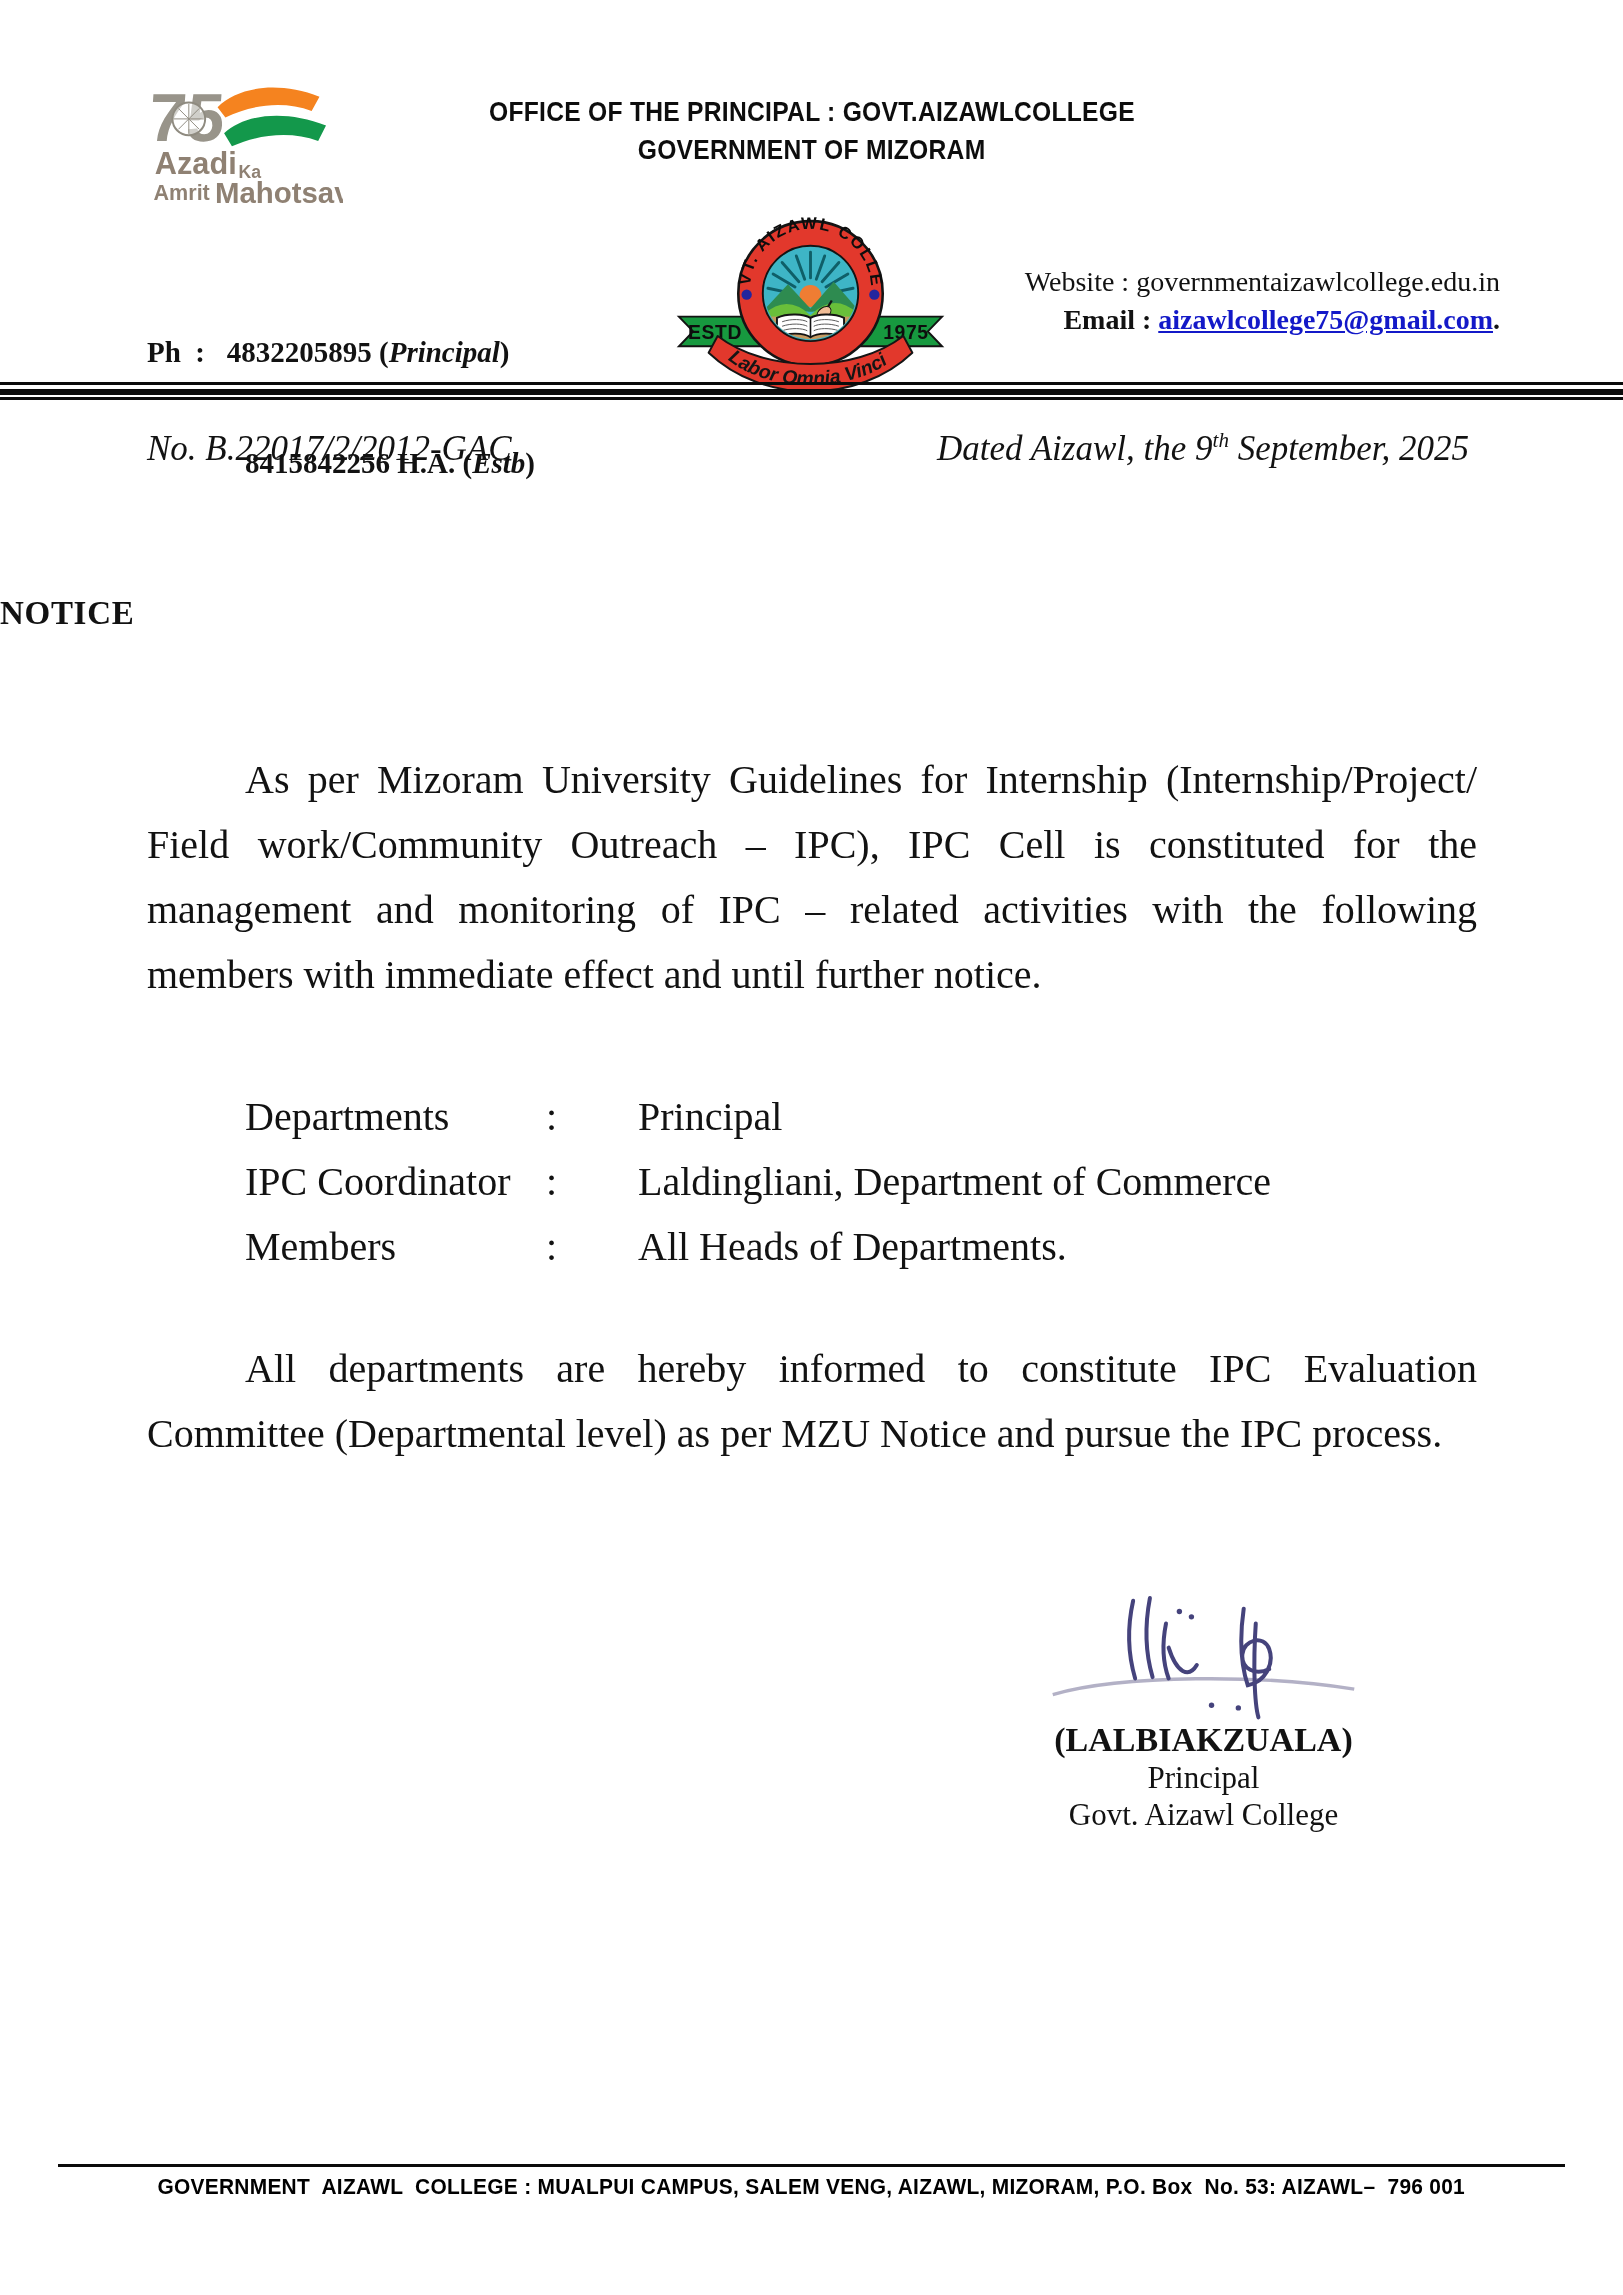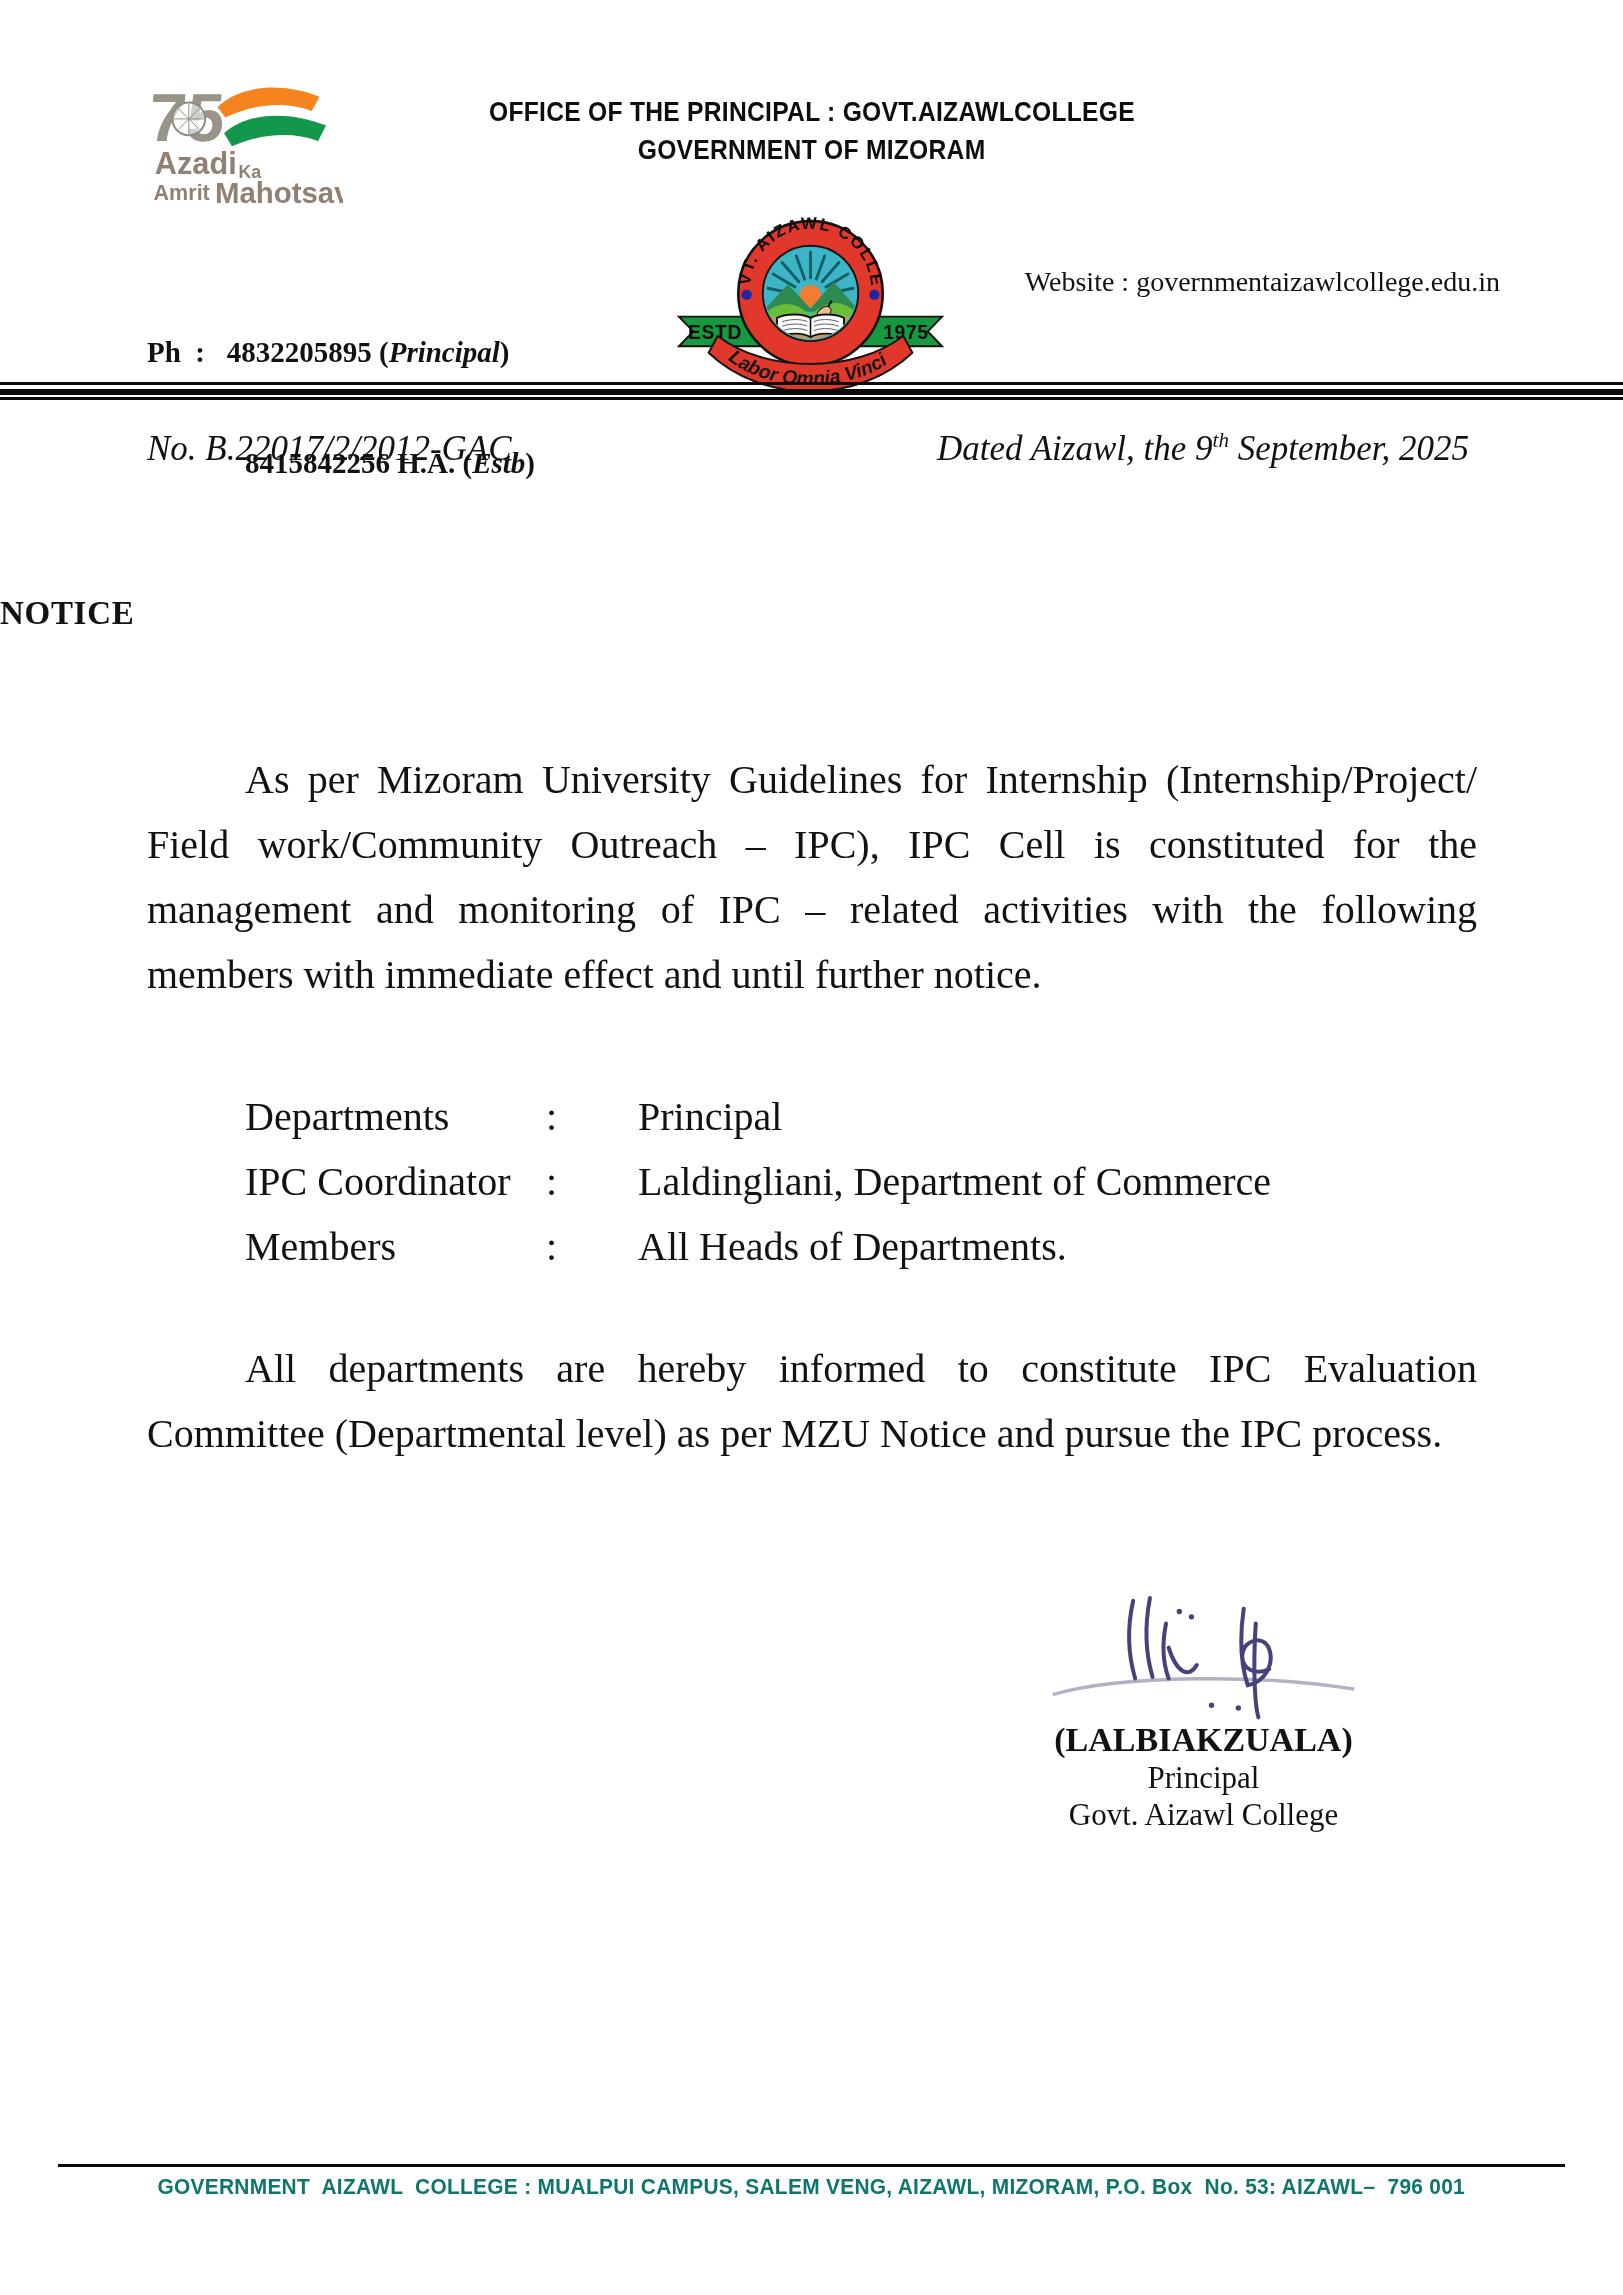--- a/index.html
+++ b/index.html
@@ -72,21 +72,21 @@
   
   .signature-area { position:absolute; left:968px; top:1586px; width:471px; text-align:center; }
   .sig-svg { display:block; margin:0 auto; width:353px; height:134px; }
   .sig-name { font-weight:bold; font-size:34px; line-height:39px; }
   .sig-title, .sig-org { font-size:31px; line-height:37px; }
 
   
   .footer-rule { position:absolute; left:58px; right:58px; top:2164px; height:3.3px; background:#0b0b0b; }
   .footer-text {
     position:absolute; left:0; right:0; top:2174px; text-align:center;
-    font-family:"Liberation Sans", sans-serif; font-weight:bold; font-size:22px; color:#0f766e;
+    font-family:"Liberation Sans", sans-serif; font-weight:bold; font-size:22px; color:#000000;
   }
   .footer-text .cond { transform:scaleX(0.95); }
 
   svg text { font-family:"Liberation Sans", sans-serif; }
 </style>
 </head>
 <body>
 
 <div class="page">
 
@@ -116,20 +116,21 @@
     <div><span class="cond">GOVERNMENT OF MIZORAM</span></div>
   </div>
 
   <div class="phone-block">
     <div><span>Ph  :   4832205895 (</span><span class="it">Principal</span><span>)</span></div>
     <div class="phone-line2"><span>8415842256 H.A. (</span><span class="it">Estb</span><span>)</span></div>
   </div>
 
   <div class="contact-block">
     <div class="website-line"><span>Website : </span><span>governmentaizawlcollege.edu.in</span></div>
+    <div class="email-line"><span>Email : </span><span class="email-link">aizawlcollege75@gmail.com</span><span>.</span></div>
   </div>
 
   <div class="emblem">
     <svg width="271" height="187" viewBox="0 0 420 290">
       <defs>
         <clipPath id="innerClip">
             <circle cx="210" cy="120" r="71"></circle>
           </clipPath>
         <path id="arcTop" d="M 116,114 A 94,94 0 0 1 304,114"></path>
         <path id="mottoArc" d="M 86,226 C 150,274 270,274 334,226"></path>

